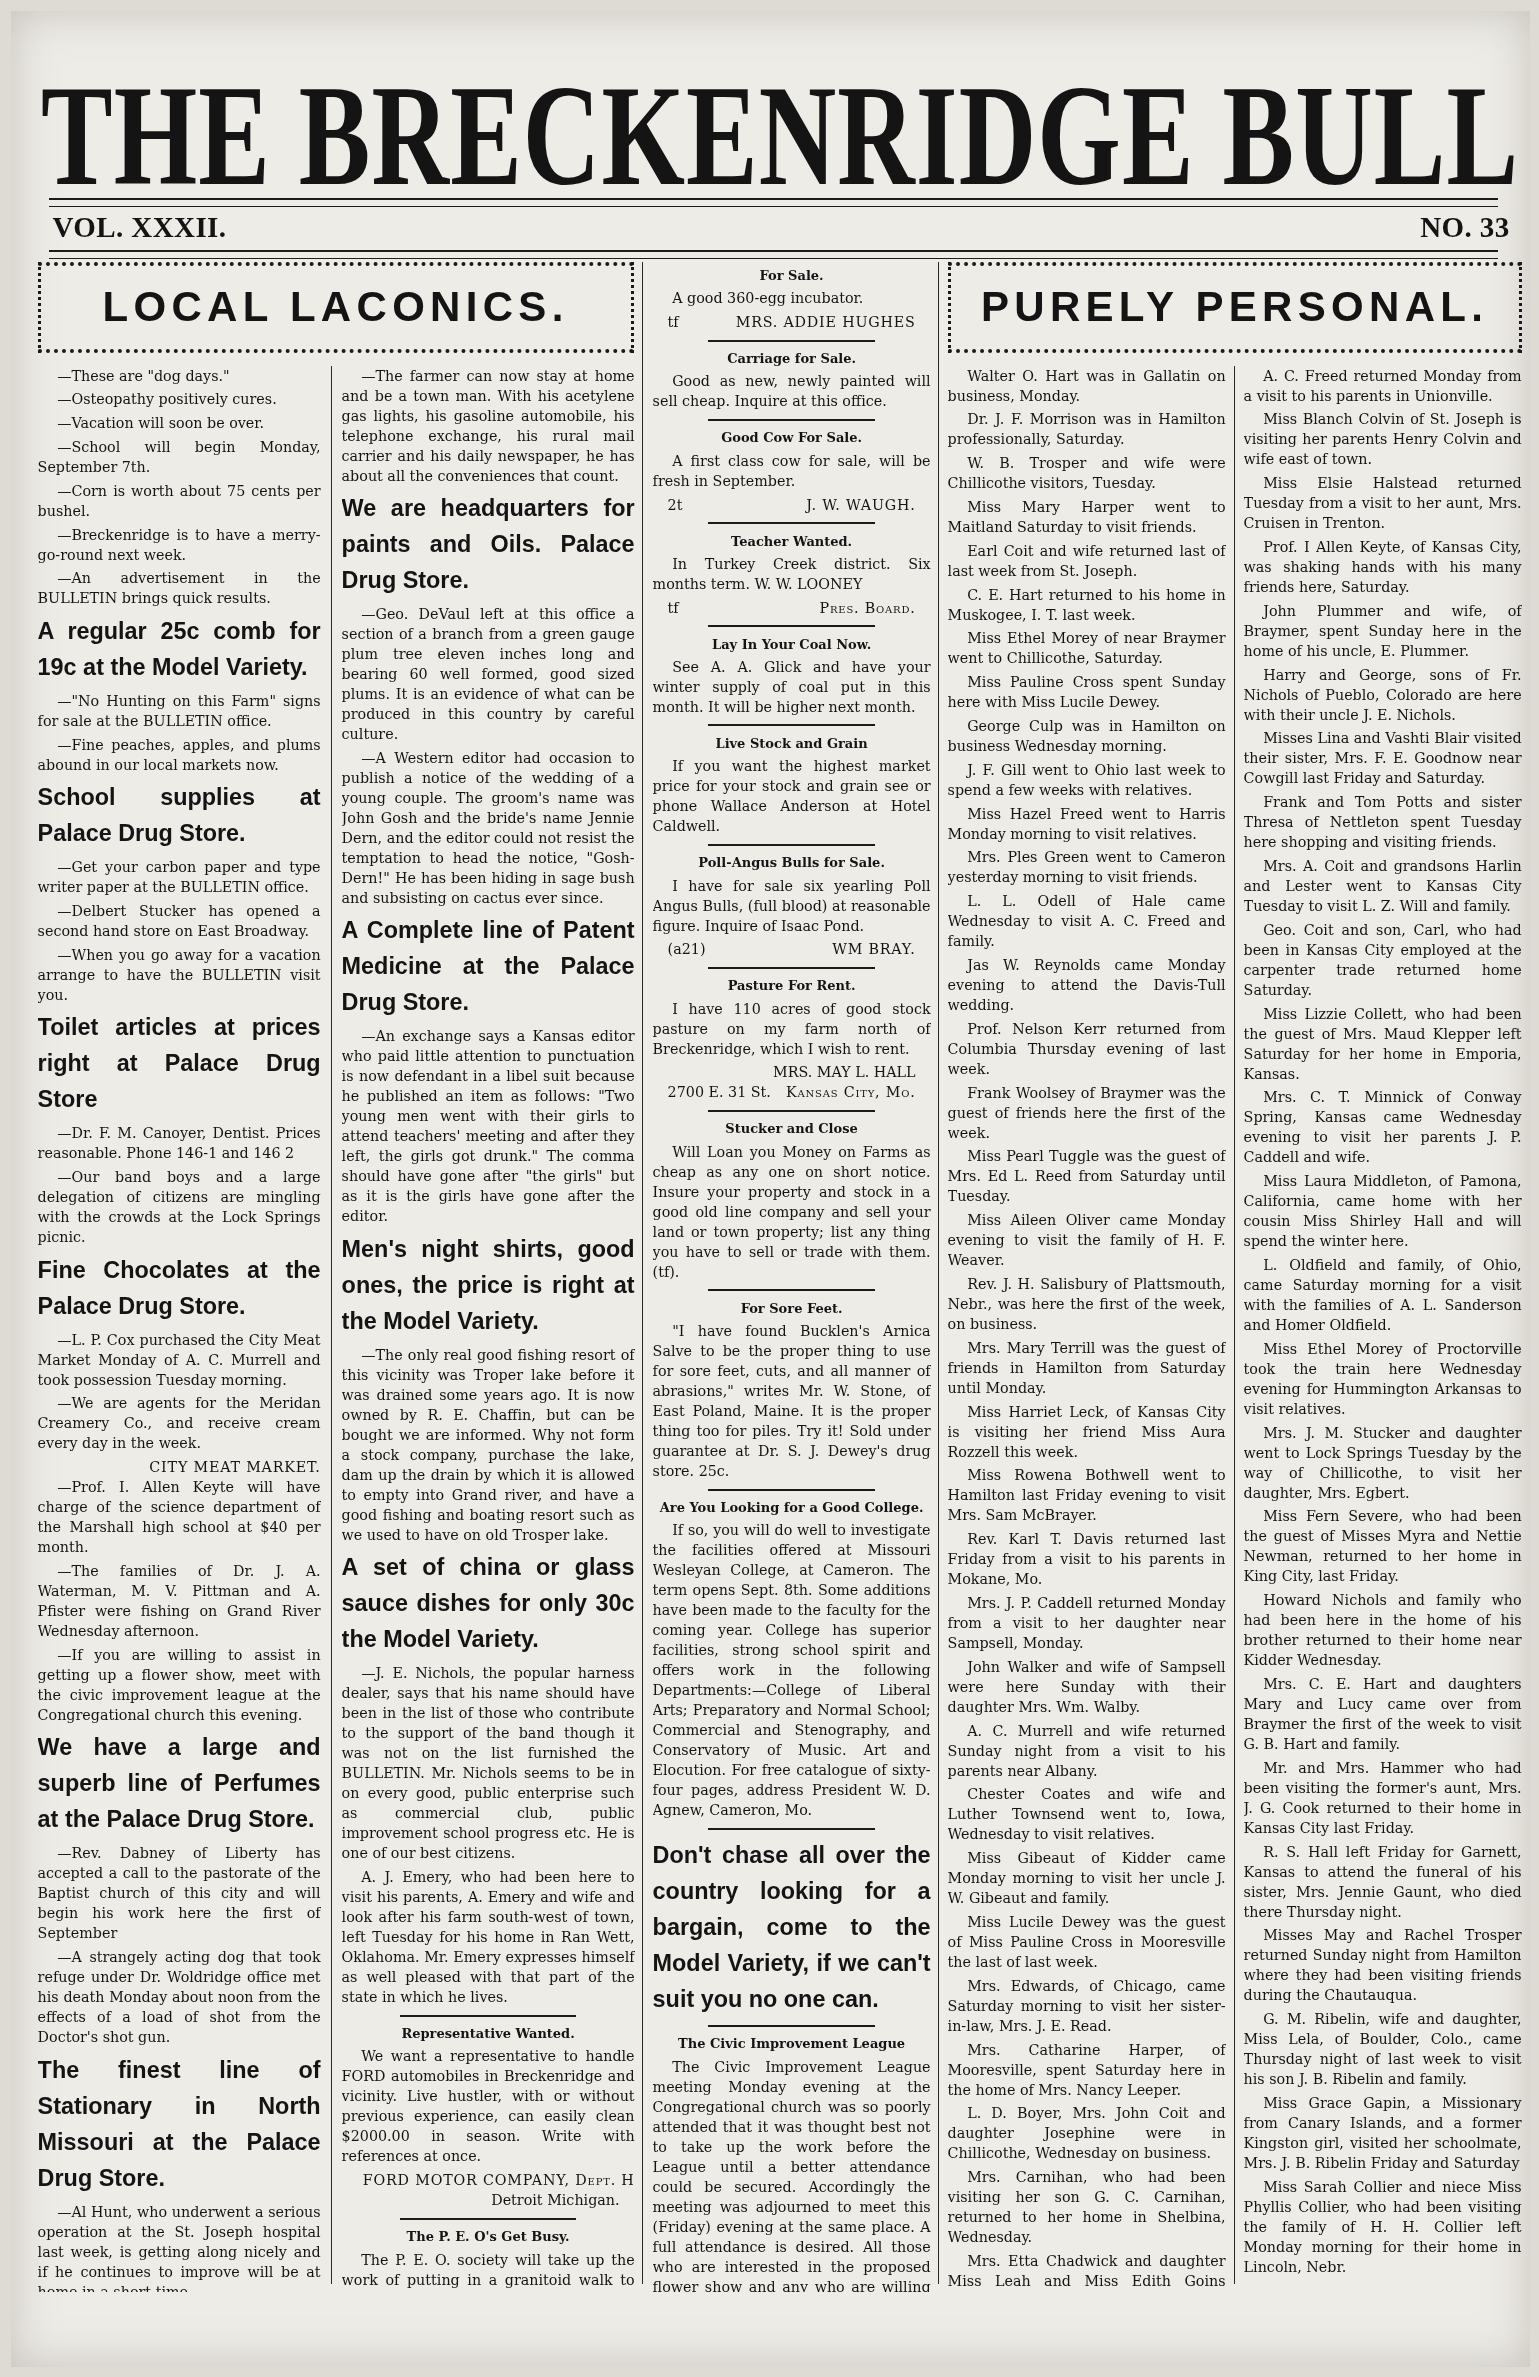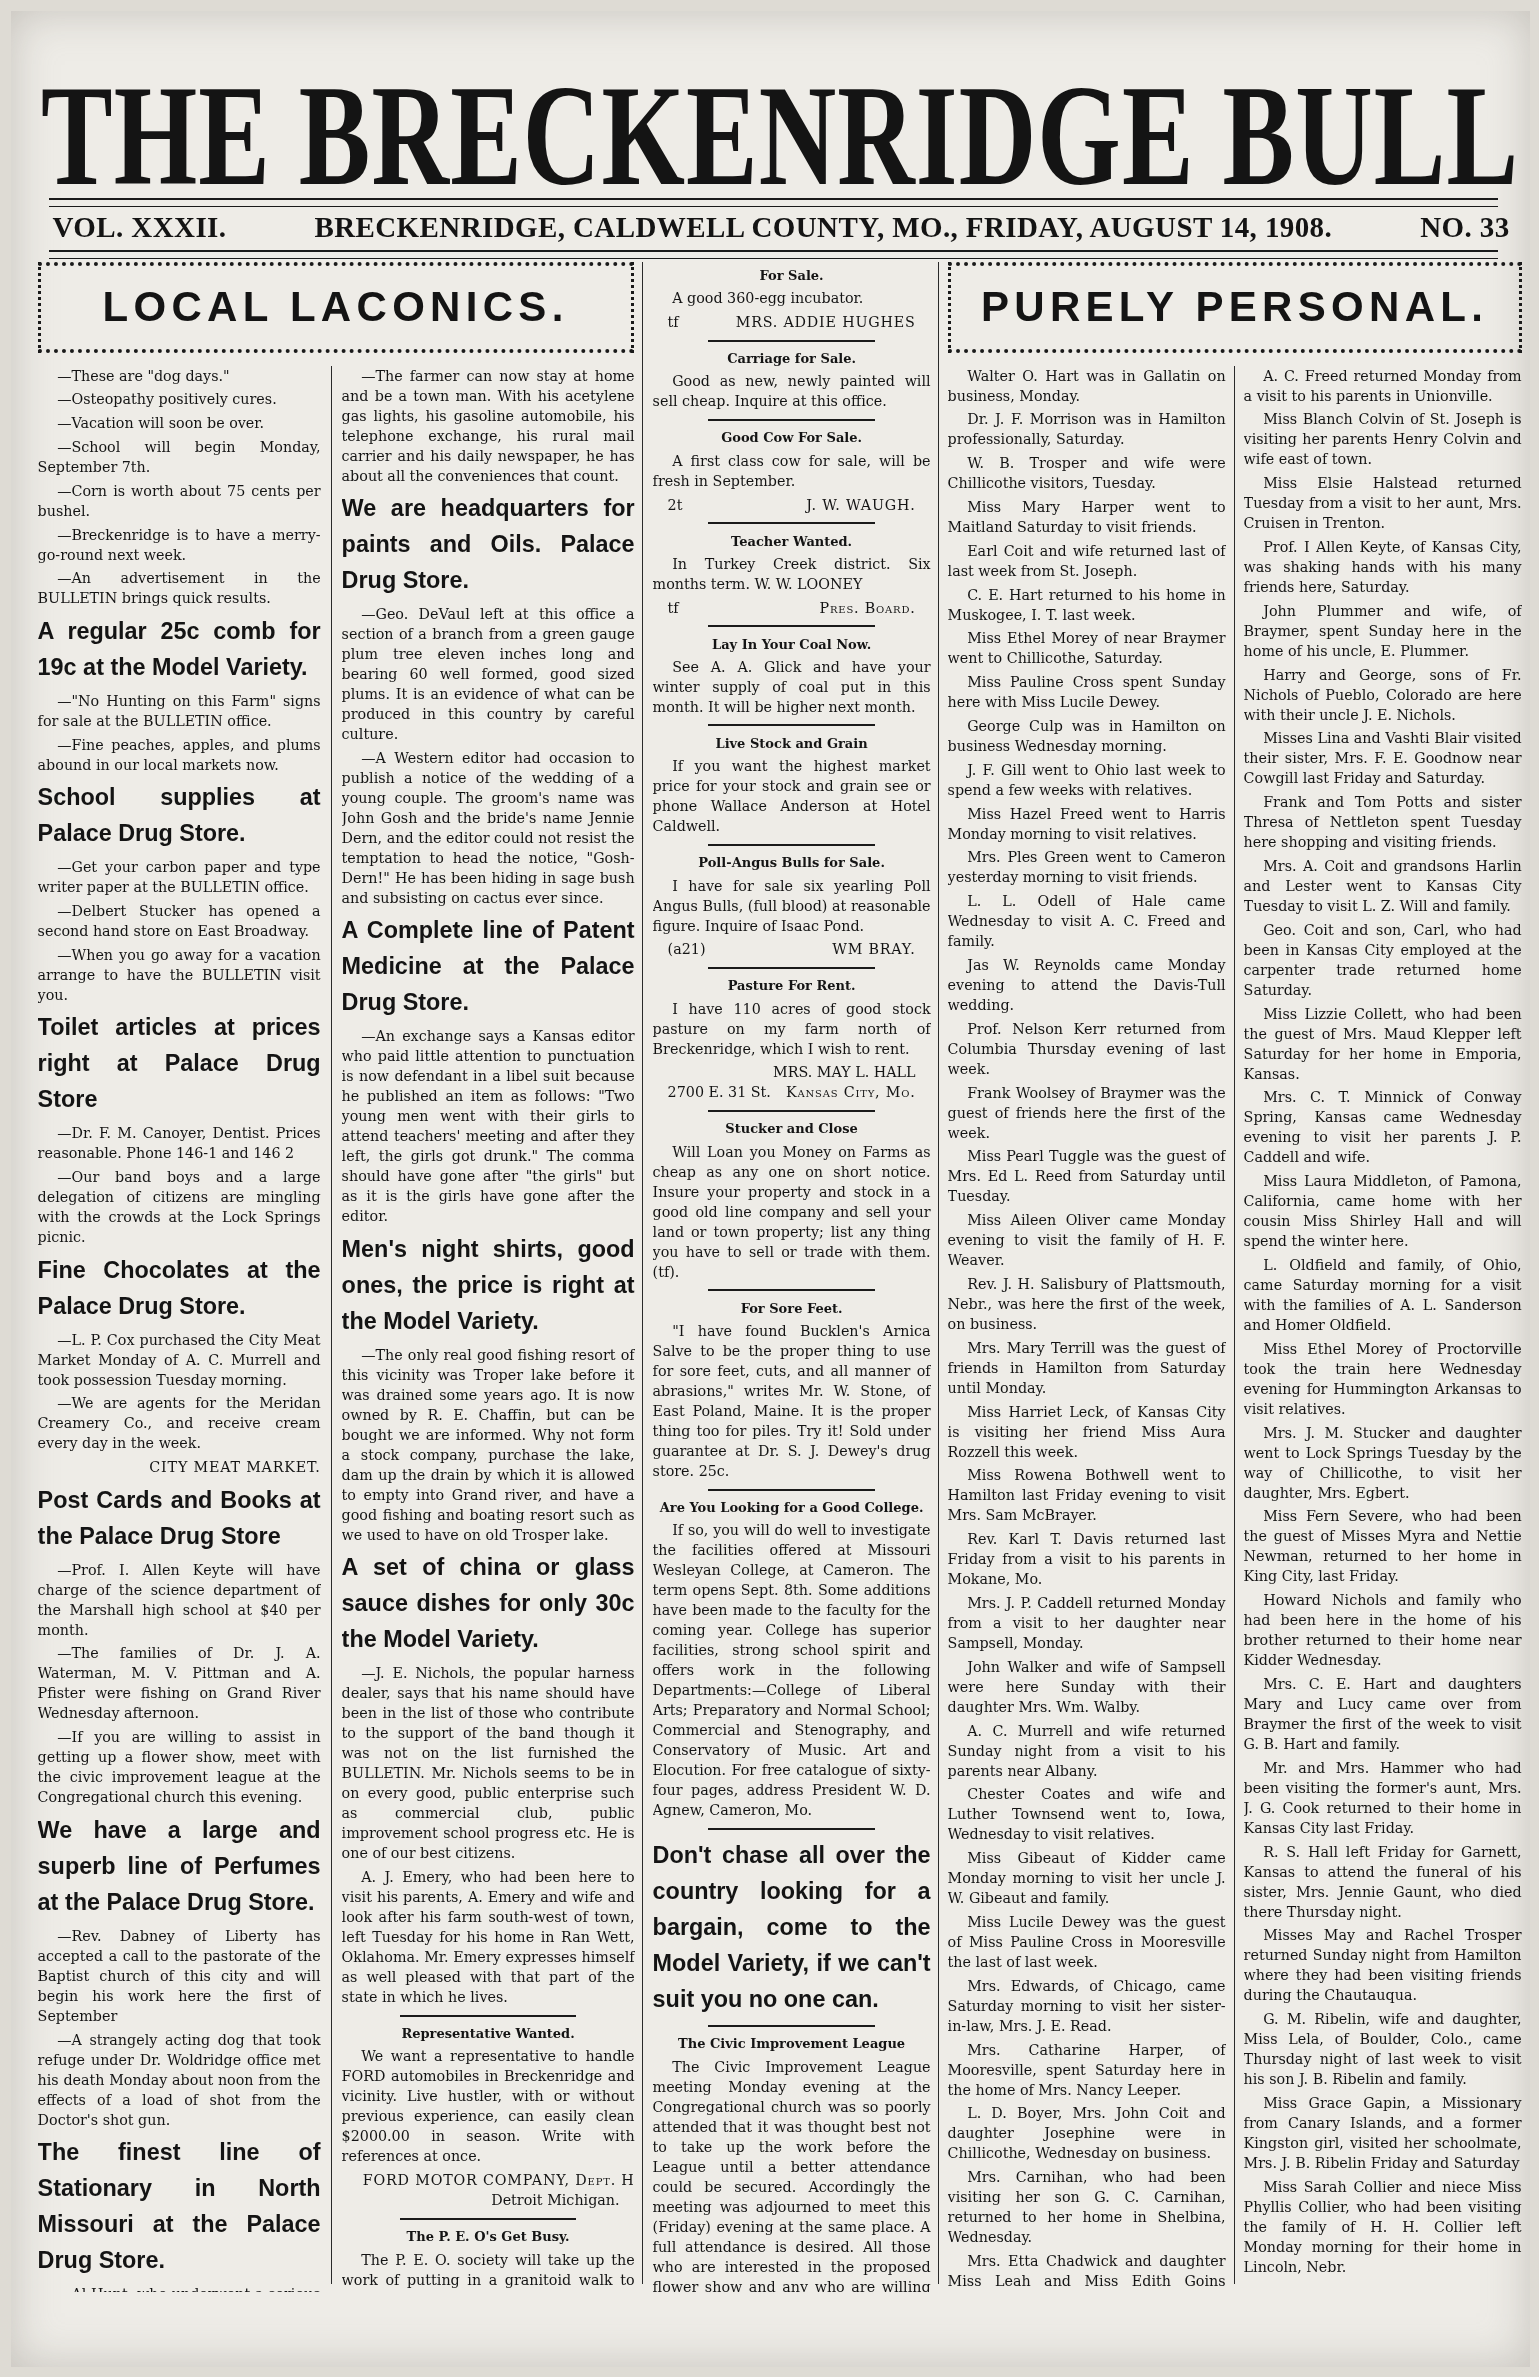--- a/index.html
+++ b/index.html
@@ -59,21 +59,20 @@
 </head>
 <body>
 
 <div class="page">
 
   <div class="masthead">THE BRECKENRIDGE BULLETIN</div>
 
   <div class="rule2" style="top:187px"></div>
   <div class="dateline">
     <span>VOL. XXXII.</span>
-    <span>BRECKENRIDGE, CALDWELL COUNTY, MO., FRIDAY, AUGUST 14, 1908.</span>
     <span>NO. 33</span>
   </div>
   <div class="rule2" style="top:239px"></div>
 
   <div class="col" style="left:27px; width:596px; top:251px; bottom:auto; height:98px;">
     <div class="box-head">LOCAL LACONICS.</div>
   </div>
 
   <div class="col" id="col1" style="left:27px; width:283px; top:355px;">
       <p class="item">—These are "dog days."</p>
@@ -90,21 +89,20 @@
       <p class="item">—Get your carbon paper and type writer paper at the BULLETIN office.</p>
       <p class="item">—Delbert Stucker has opened a second hand store on East Broadway.</p>
       <p class="item">—When you go away for a vacation arrange to have the BULLETIN visit you.</p>
       <div class="ad">Toilet articles at prices right at Palace Drug Store</div>
       <p class="item">—Dr. F. M. Canoyer, Dentist. Prices reasonable. Phone 146-1 and 146 2</p>
       <p class="item">—Our band boys and a large delegation of citizens are mingling with the crowds at the Lock Springs picnic.</p>
       <div class="ad">Fine Chocolates at the Palace Drug Store.</div>
       <p class="item">—L. P. Cox purchased the City Meat Market Monday of A. C. Murrell and took possession Tuesday morning.</p>
       <p class="item">—We are agents for the Meridan Creamery Co., and receive cream every day in the week.</p>
       <div class="sc right">CITY MEAT MARKET.</div>
-      <div class="ad">Post Cards and Books at the Palace Drug Store</div>
       <p class="item">—Prof. I. Allen Keyte will have charge of the science department of the Marshall high school at $40 per month.</p>
       <p class="item">—The families of Dr. J. A. Waterman, M. V. Pittman and A. Pfister were fishing on Grand River Wednesday afternoon.</p>
       <p class="item">—If you are willing to assist in getting up a flower show, meet with the civic improvement league at the Congregational church this evening.</p>
       <div class="ad">We have a large and superb line of Perfumes at the Palace Drug Store.</div>
       <p class="item">—Rev. Dabney of Liberty has accepted a call to the pastorate of the Baptist church of this city and will begin his work here the first of September</p>
       <p class="item">—A strangely acting dog that took refuge under Dr. Woldridge office met his death Monday about noon from the effects of a load of shot from the Doctor's shot gun.</p>
       <div class="ad">The finest line of Stationary in North Missouri at the Palace Drug Store.</div>
       <p class="item">—Al Hunt, who underwent a serious operation at the St. Joseph hospital last week, is getting along nicely and if he continues to improve will be at home in a short time.</p>
       <p class="item">—Prof. I. Allen Keyte, who has had charge of the science department of our High school for the past two years, will teach in the High school at Marshal, Mo., this year.</p>
     </div>

